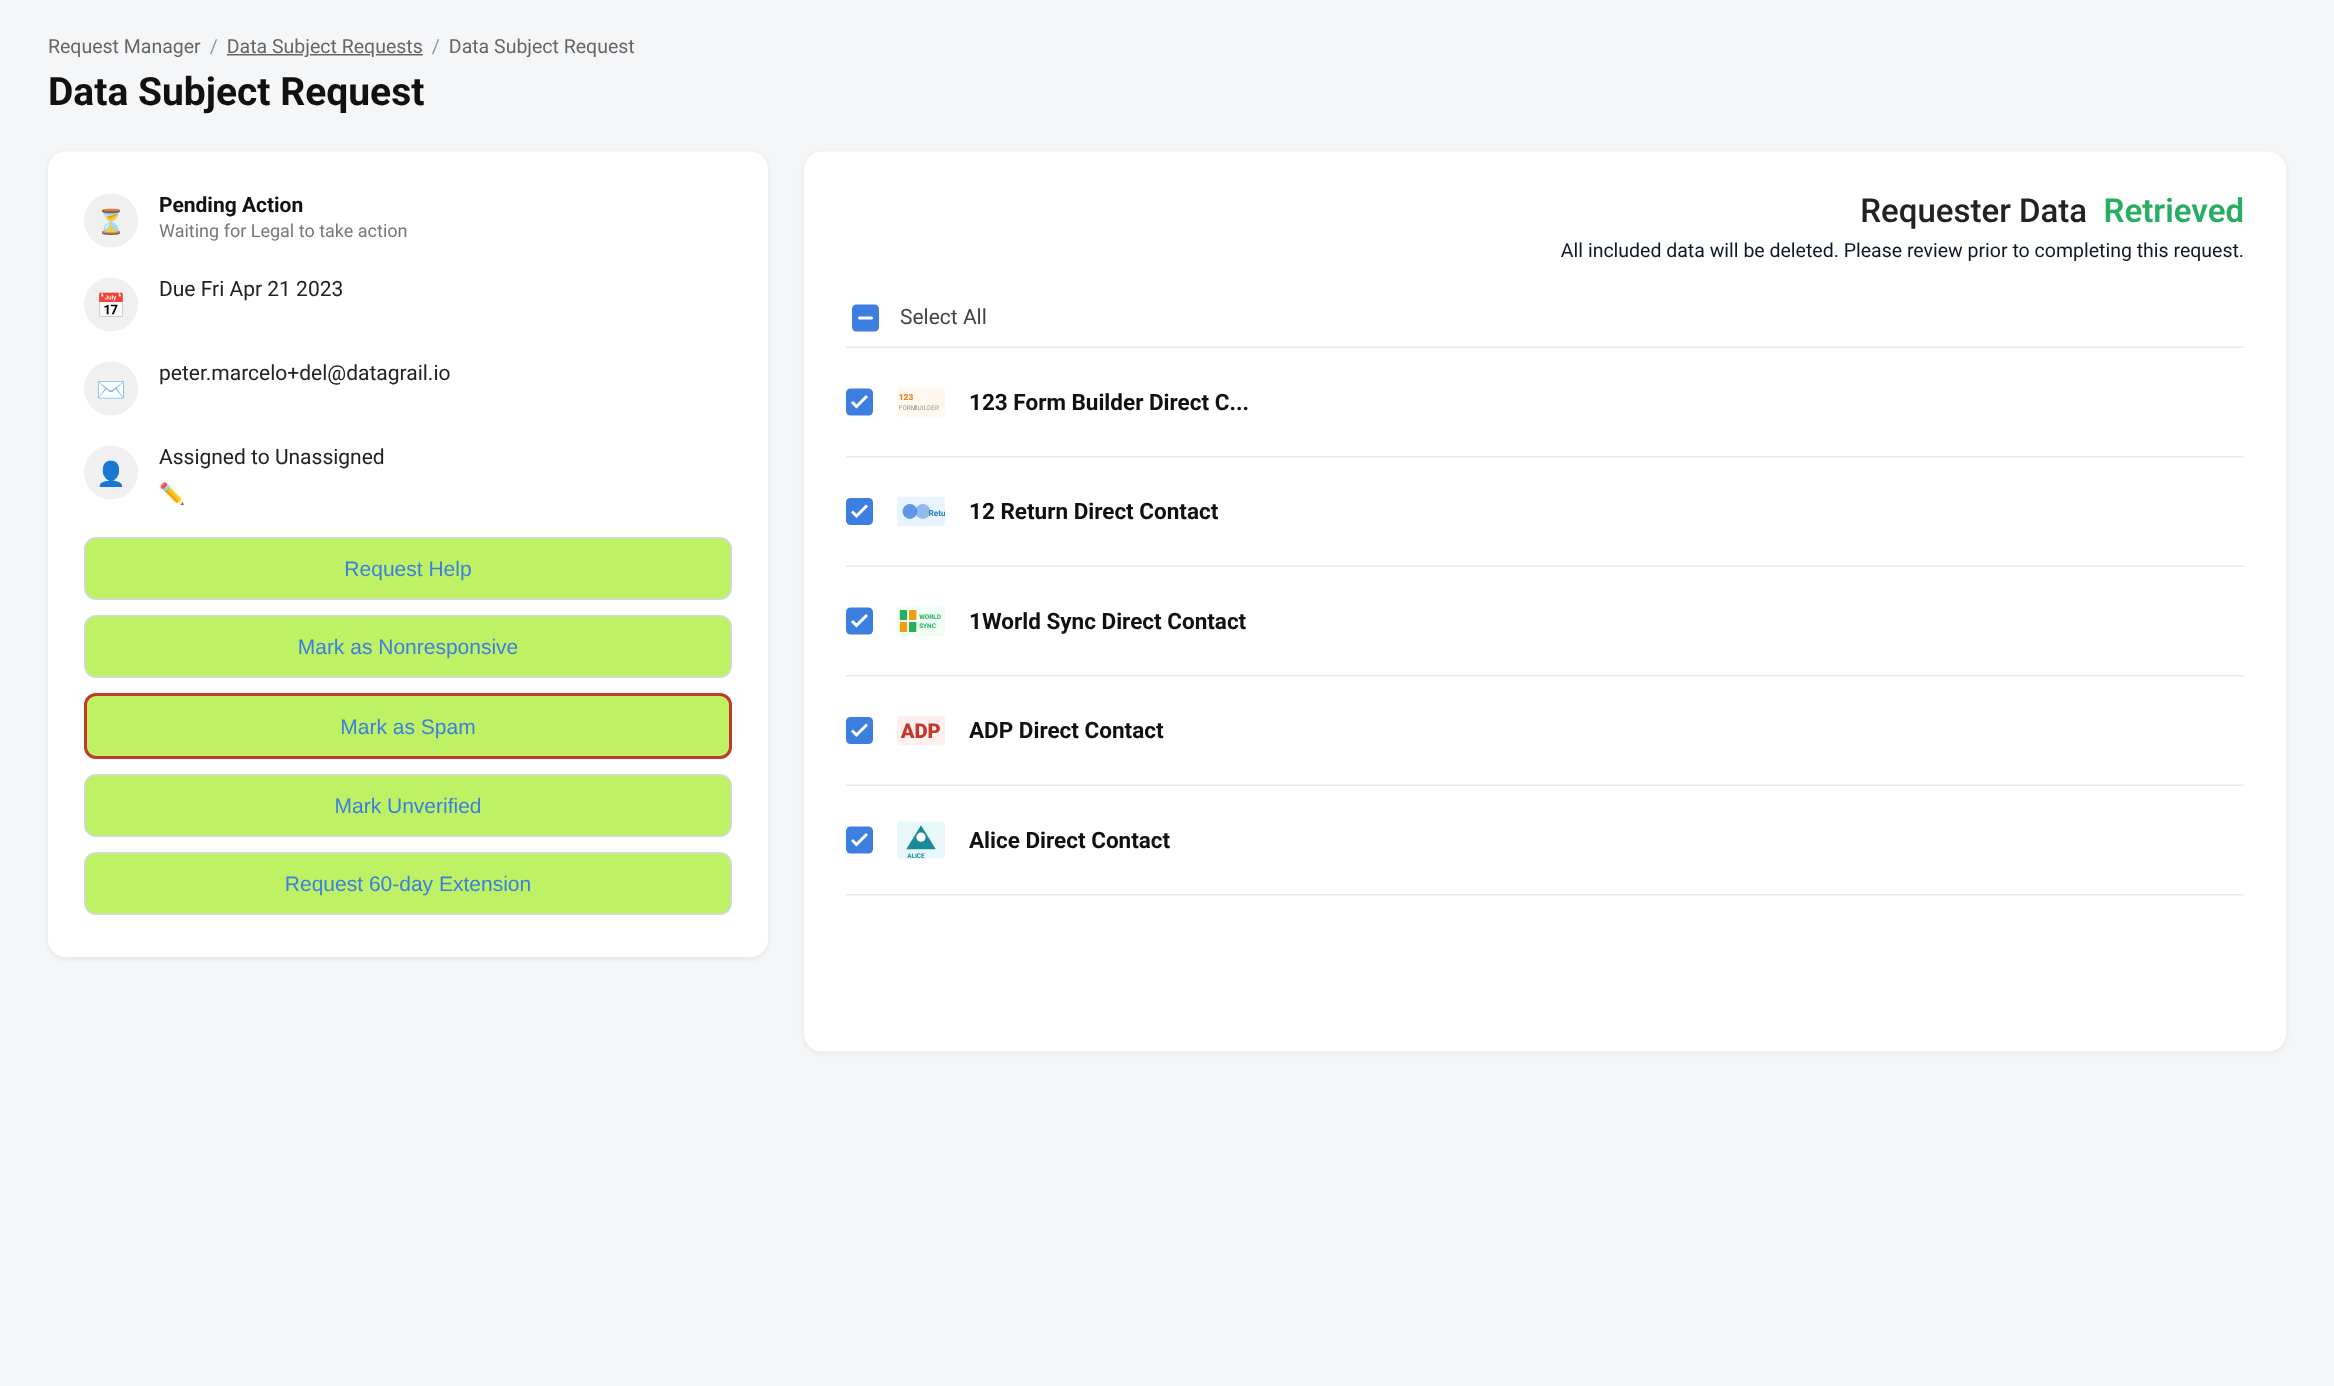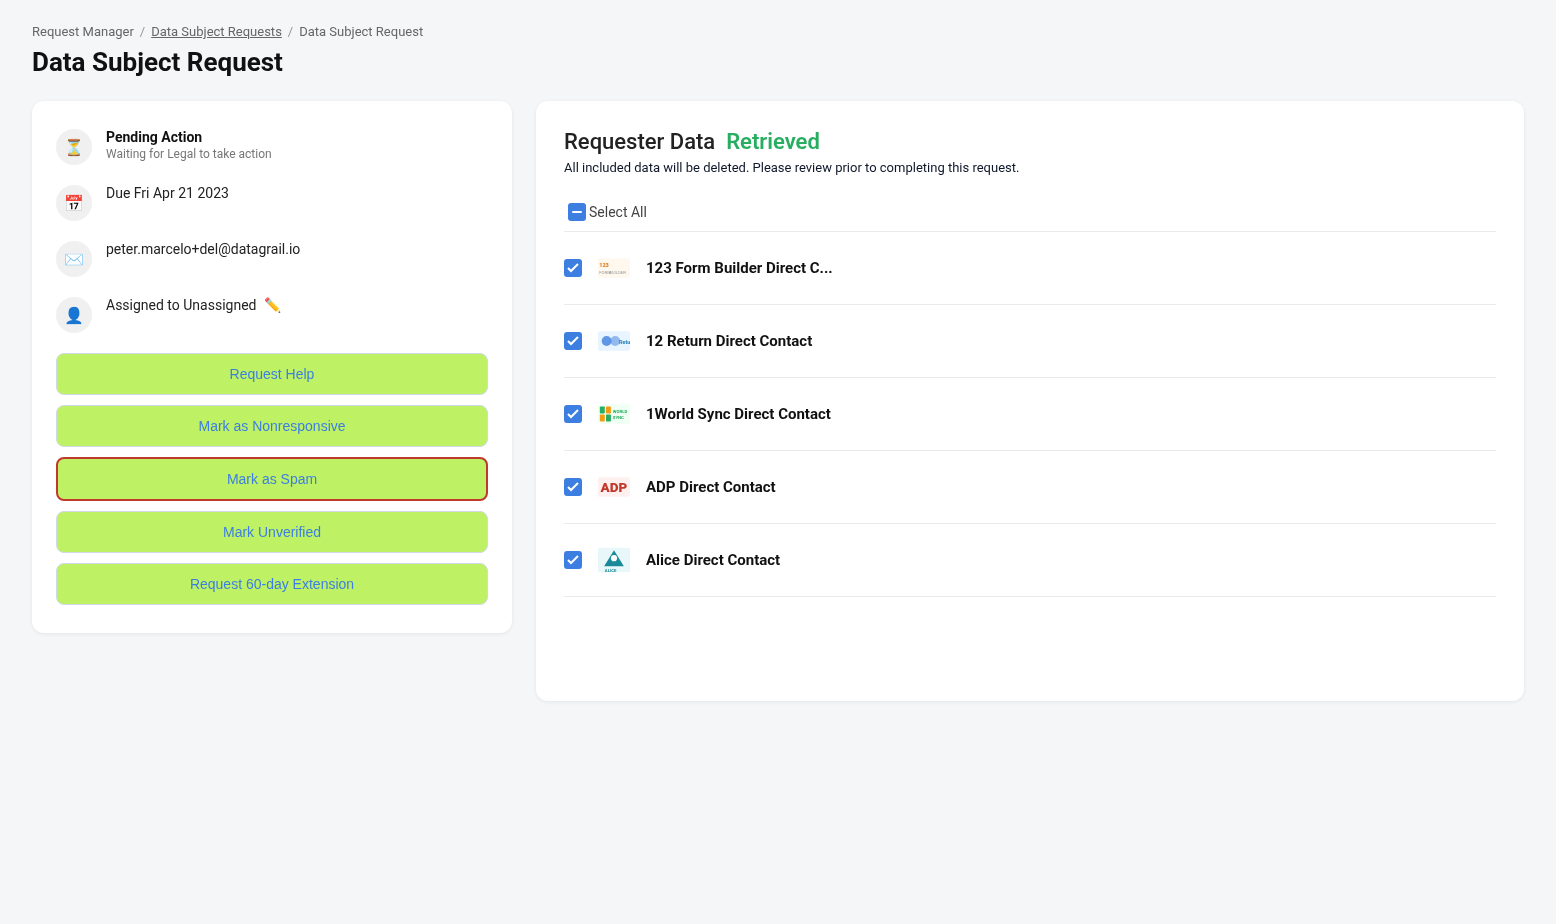--- a/index.html
+++ b/index.html
@@ -85,20 +85,21 @@
       margin-top: 2px;
     }
     .info-text {
       font-size: 14px;
       color: #222;
     }
     .info-text-with-icon {
       display: flex;
       align-items: flex-start;
       gap: 8px;
+      flex-direction: column;
     }
     .edit-icon {
       font-size: 14px;
       cursor: pointer;
     }
     .buttons-section {
       display: flex;
       flex-direction: column;
       gap: 10px;
       margin-top: 8px;
@@ -123,40 +124,41 @@
     .right-panel {
       flex: 1;
       background: #fff;
       border-radius: 12px;
       padding: 28px 28px 0 28px;
       box-shadow: 0 1px 4px rgba(0,0,0,0.07);
       min-height: 600px;
     }
     .panel-header {
       margin-bottom: 8px;
+      text-align: right;
     }
     .panel-title {
       font-size: 22px;
       font-weight: 500;
       color: #222;
     }
     .panel-title .status-green {
       color: #27ae60;
       font-weight: 600;
     }
     .panel-subtitle {
       font-size: 13px;
       color: #0f172a;
       margin-top: 6px;
       margin-bottom: 18px;
     }
     .select-all-row {
       display: flex;
       align-items: center;
-      gap: 3px;
+      gap: 14px;
       padding: 10px 4px;
       border-bottom: 1px solid #e8eaed;
       margin-bottom: 0;
     }
     .checkbox-blue {
       width: 18px;
       height: 18px;
       background: #3d7fe0;
       border-radius: 3px;
       display: flex;

